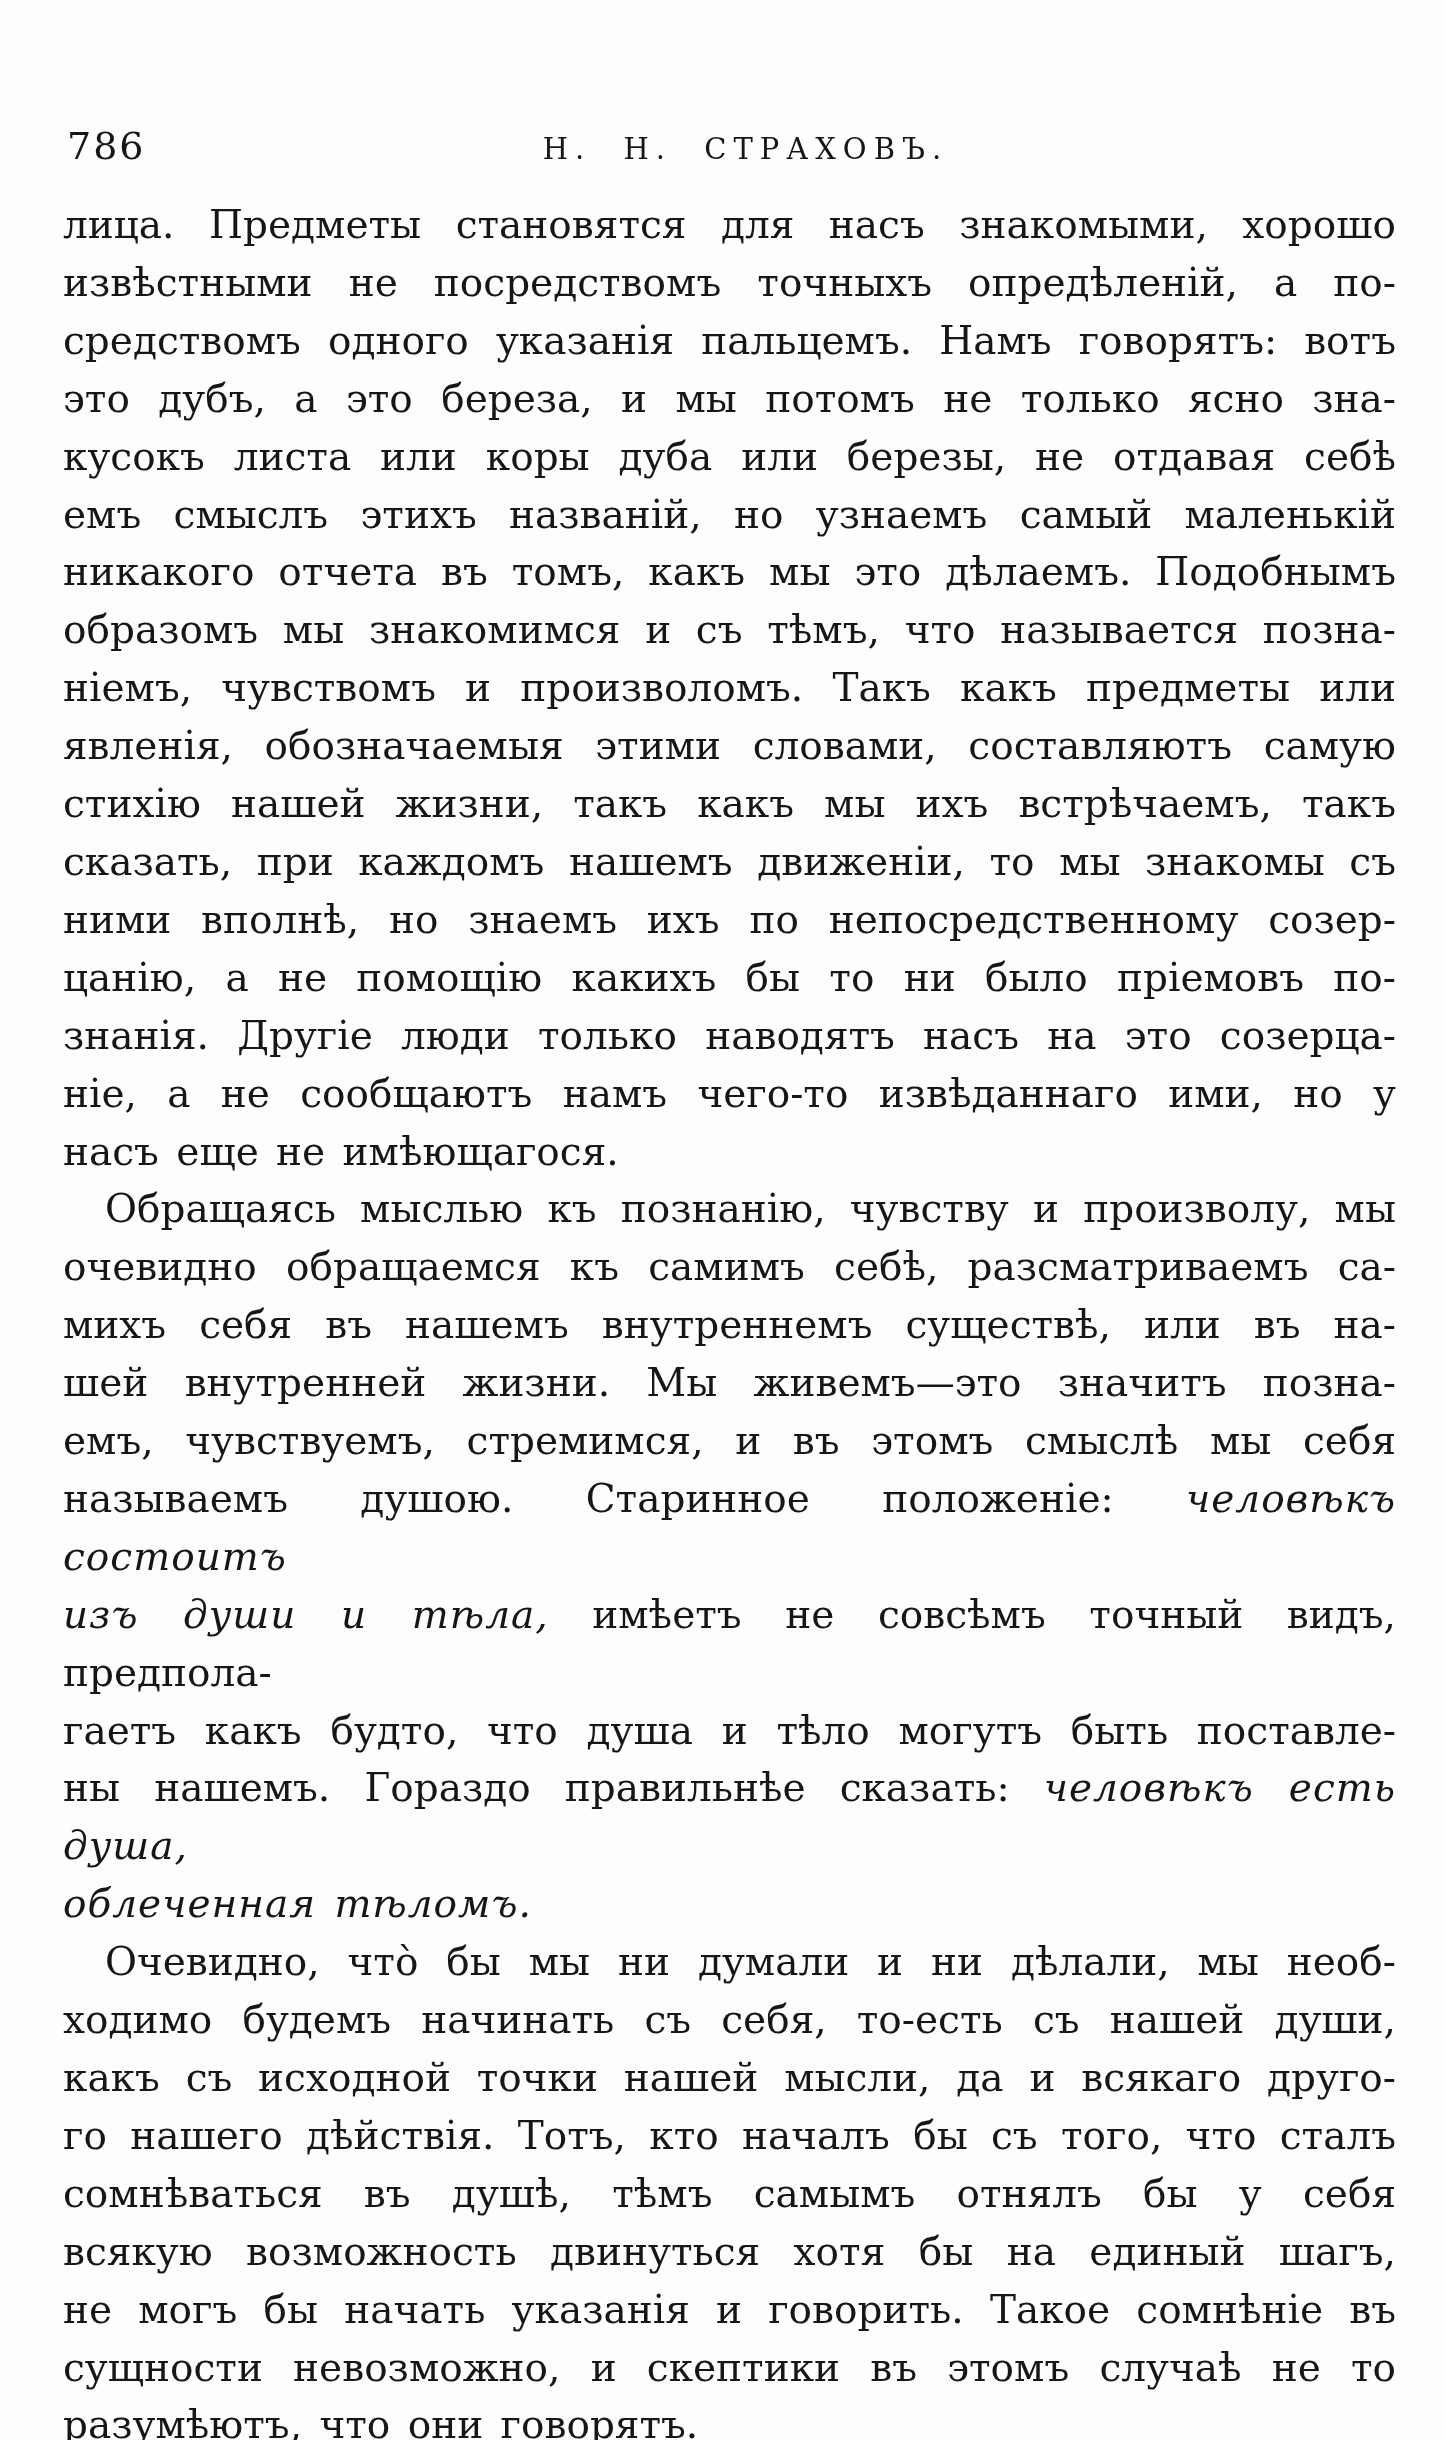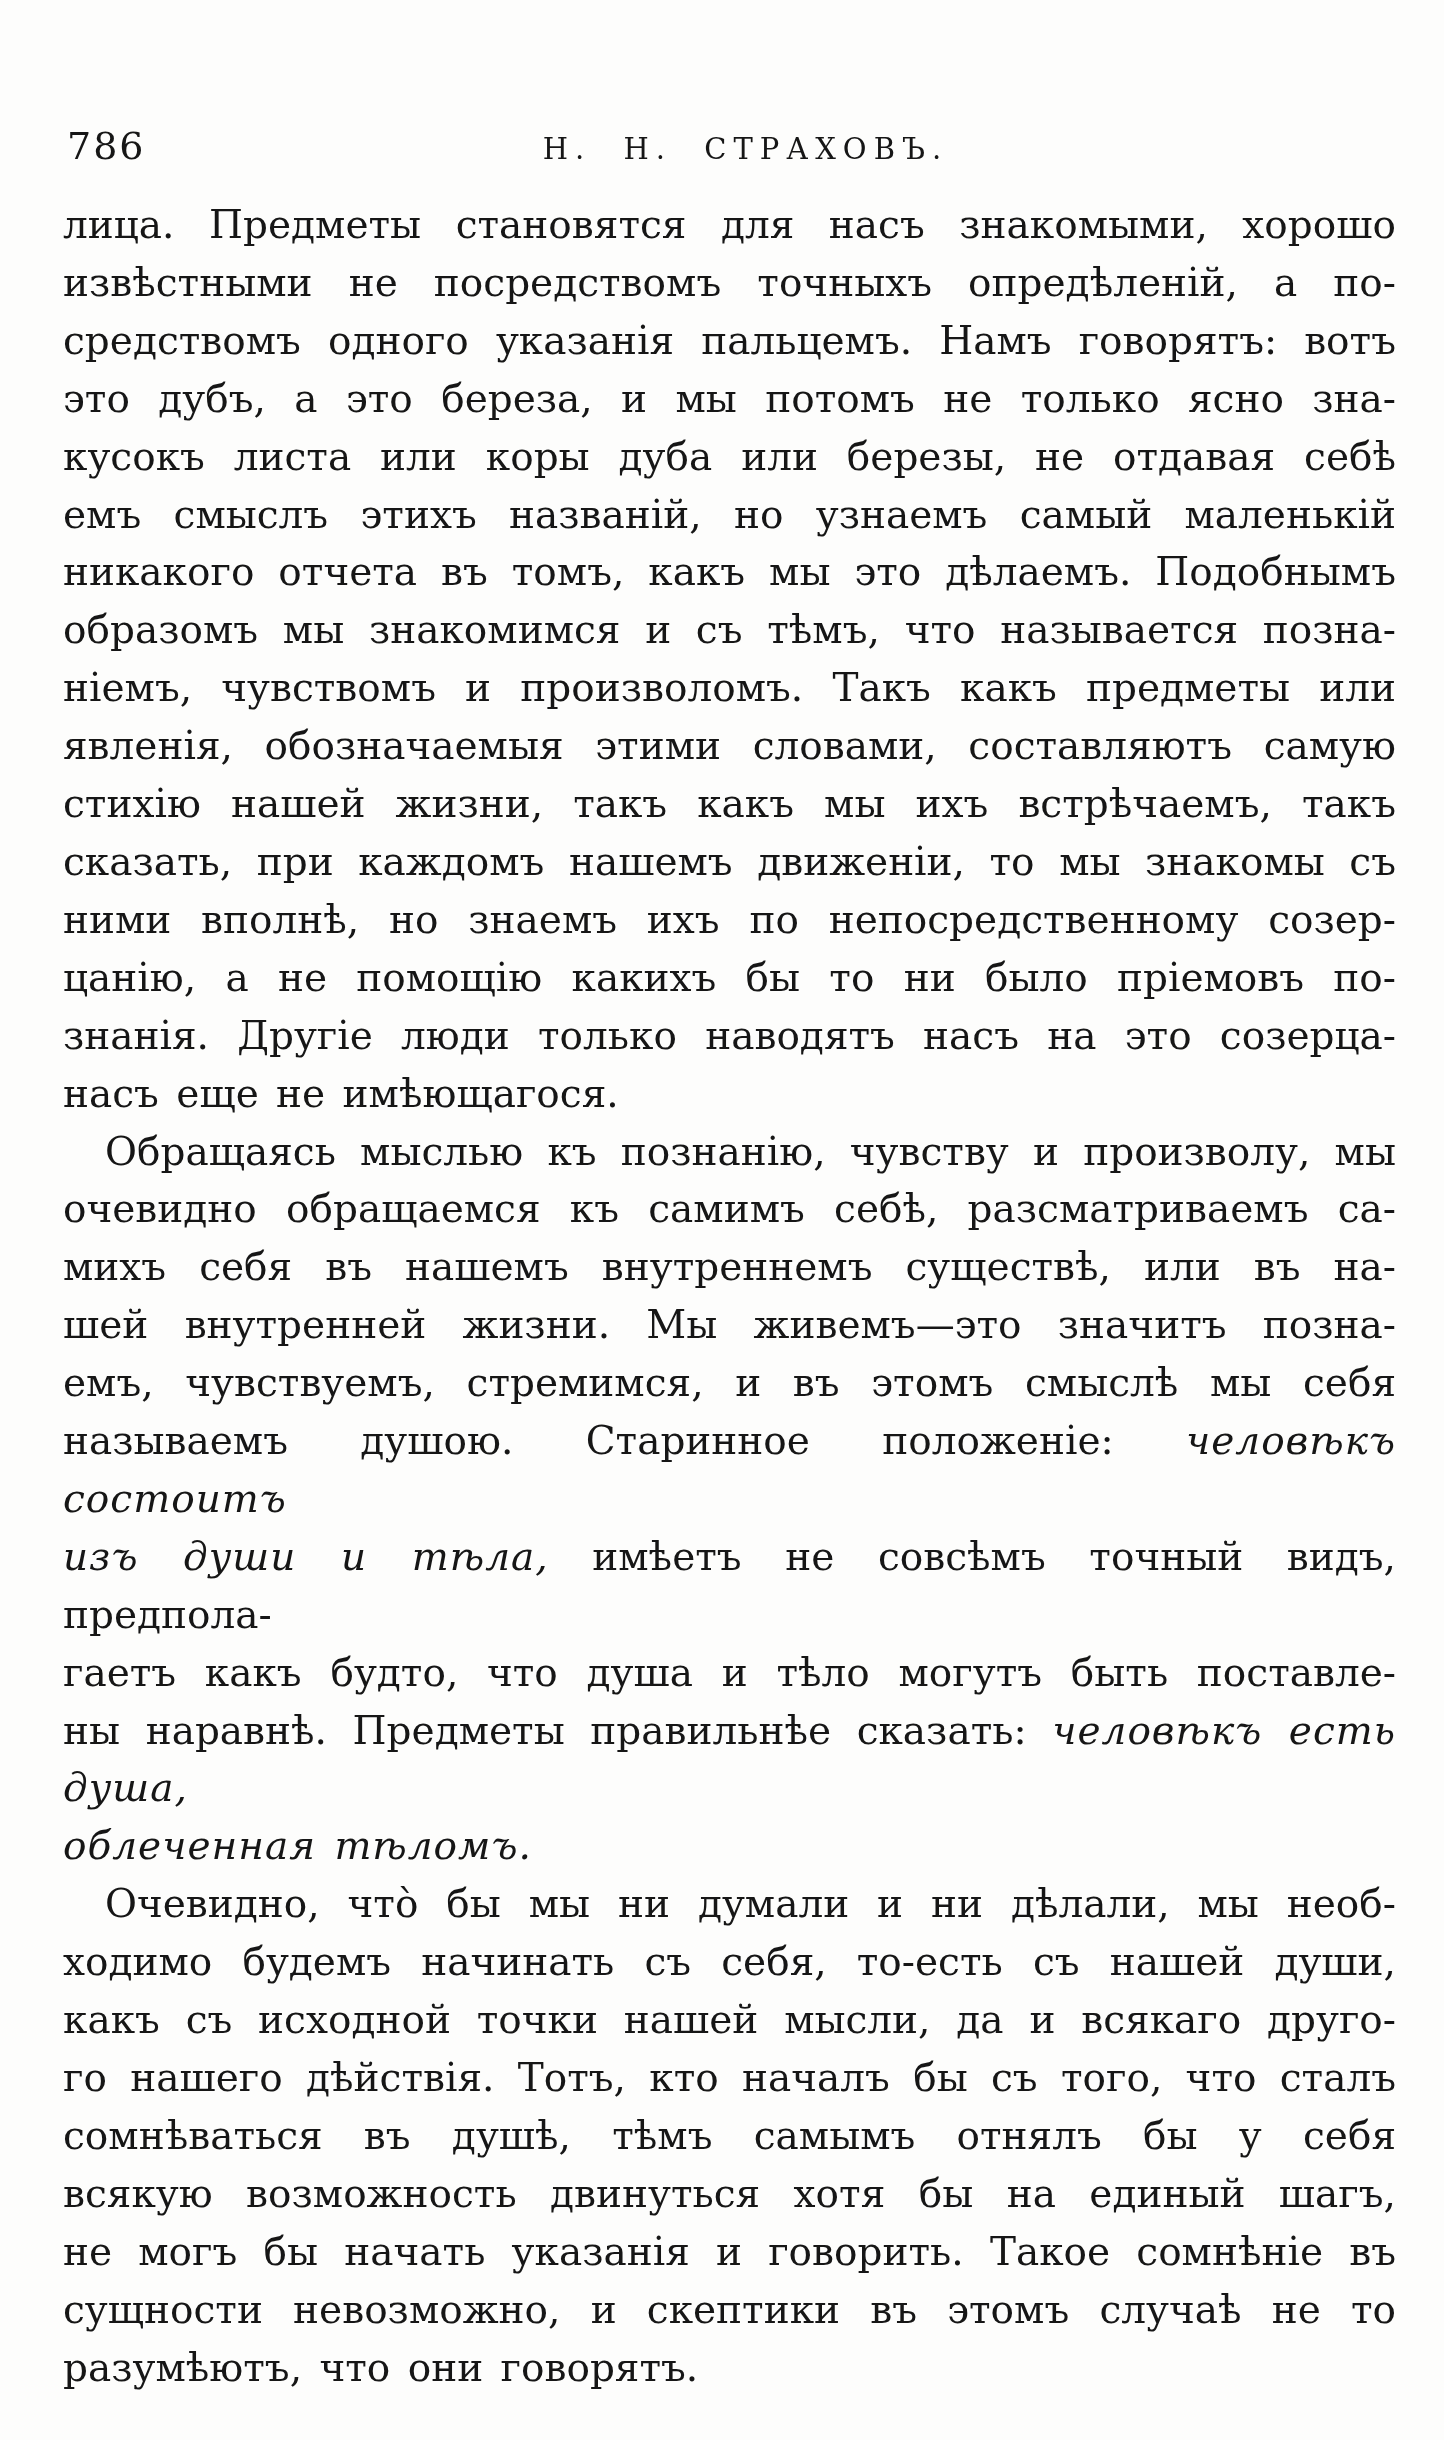--- a/index.html
+++ b/index.html
@@ -89,32 +89,33 @@
       <div class="line"><span>емъ смыслъ этихъ названій, но узнаемъ самый маленькій</span></div>
       <div class="line"><span>никакого отчета въ томъ, какъ мы это дѣлаемъ. Подобнымъ</span></div>
       <div class="line"><span>образомъ мы знакомимся и съ тѣмъ, что называется позна-</span></div>
       <div class="line"><span>ніемъ, чувствомъ и произволомъ. Такъ какъ предметы или</span></div>
       <div class="line"><span>явленія, обозначаемыя этими словами, составляютъ самую</span></div>
       <div class="line"><span>стихію нашей жизни, такъ какъ мы ихъ встрѣчаемъ, такъ</span></div>
       <div class="line"><span>сказать, при каждомъ нашемъ движеніи, то мы знакомы съ</span></div>
       <div class="line"><span>ними вполнѣ, но знаемъ ихъ по непосредственному созер-</span></div>
       <div class="line"><span>цанію, а не помощію какихъ бы то ни было пріемовъ по-</span></div>
       <div class="line"><span>знанія. Другіе люди только наводятъ насъ на это созерца-</span></div>
+      <div class="line"><span>ніе, а не сообщаютъ намъ чего-то извѣданнаго ими, но у</span></div>
       <div class="line last"><span>насъ еще не имѣющагося.</span></div>
     </div>
     <div class="paragraph">
       <div class="line indent"><span>Обращаясь мыслью къ познанію, чувству и произволу, мы</span></div>
       <div class="line"><span>очевидно обращаемся къ самимъ себѣ, разсматриваемъ са-</span></div>
       <div class="line"><span>михъ себя въ нашемъ внутреннемъ существѣ, или въ на-</span></div>
       <div class="line"><span>шей внутренней жизни. Мы живемъ—это значитъ позна-</span></div>
       <div class="line"><span>емъ, чувствуемъ, стремимся, и въ этомъ смыслѣ мы себя</span></div>
       <div class="line"><span>называемъ душою. Старинное положеніе: </span><em>человѣкъ состоитъ</em></div>
       <div class="line"><em>изъ души и тѣла,</em><span> имѣетъ не совсѣмъ точный видъ, предпола-</span></div>
       <div class="line"><span>гаетъ какъ будто, что душа и тѣло могутъ быть поставле-</span></div>
-      <div class="line"><span>ны наравнѣ. Предметы правильнѣе сказать: </span><em>человѣкъ есть душа,</em></div>
+      <div class="line"><span>ны нашемъ. Гораздо правильнѣе сказать: </span><em>человѣкъ есть душа,</em></div>
       <div class="line last"><em>облеченная тѣломъ.</em></div>
     </div>
     <div class="paragraph">
       <div class="line indent"><span>Очевидно, что̀ бы мы ни думали и ни дѣлали, мы необ-</span></div>
       <div class="line"><span>ходимо будемъ начинать съ себя, то-есть съ нашей души,</span></div>
       <div class="line"><span>какъ съ исходной точки нашей мысли, да и всякаго друго-</span></div>
       <div class="line"><span>го нашего дѣйствія. Тотъ, кто началъ бы съ того, что сталъ</span></div>
       <div class="line"><span>сомнѣваться въ душѣ, тѣмъ самымъ отнялъ бы у себя</span></div>
       <div class="line"><span>всякую возможность двинуться хотя бы на единый шагъ,</span></div>
       <div class="line"><span>не могъ бы начать указанія и говорить. Такое сомнѣніе въ</span></div>

